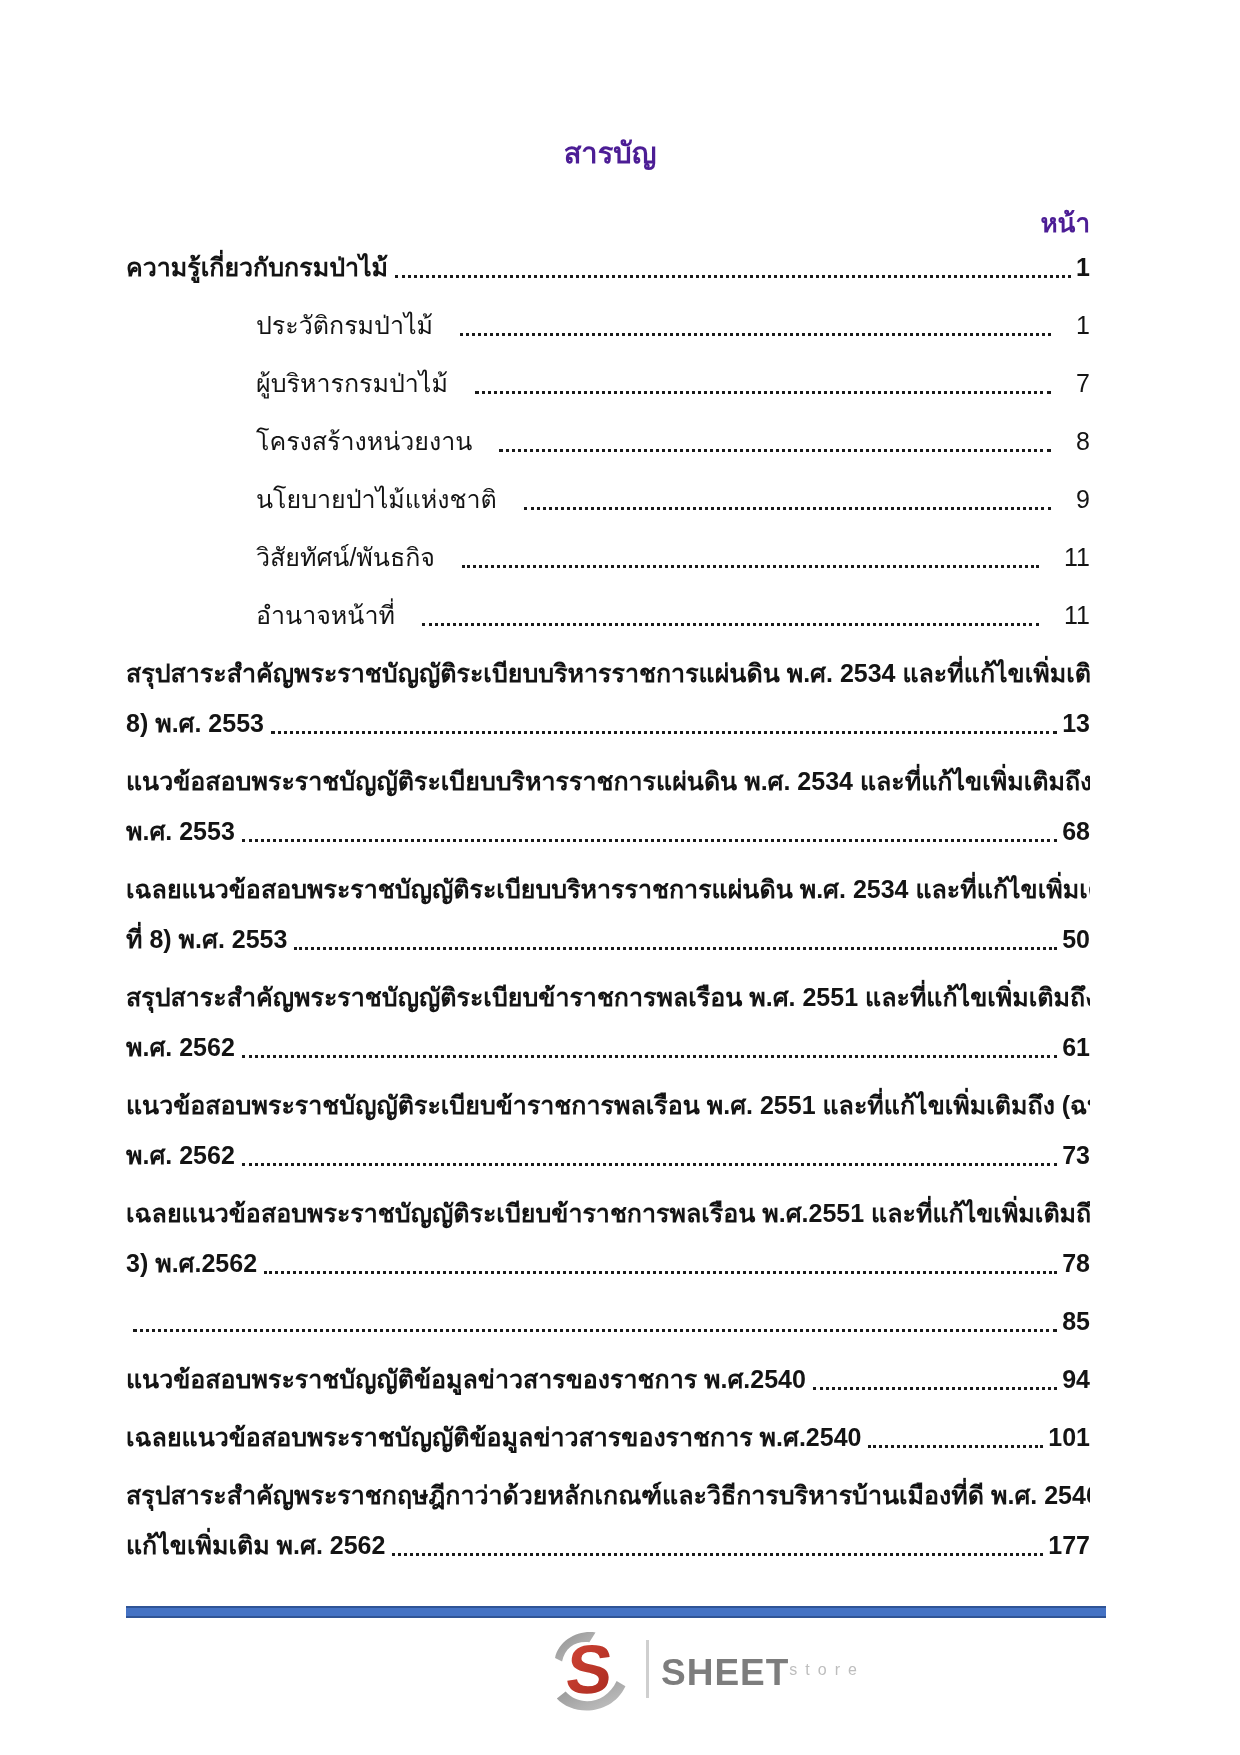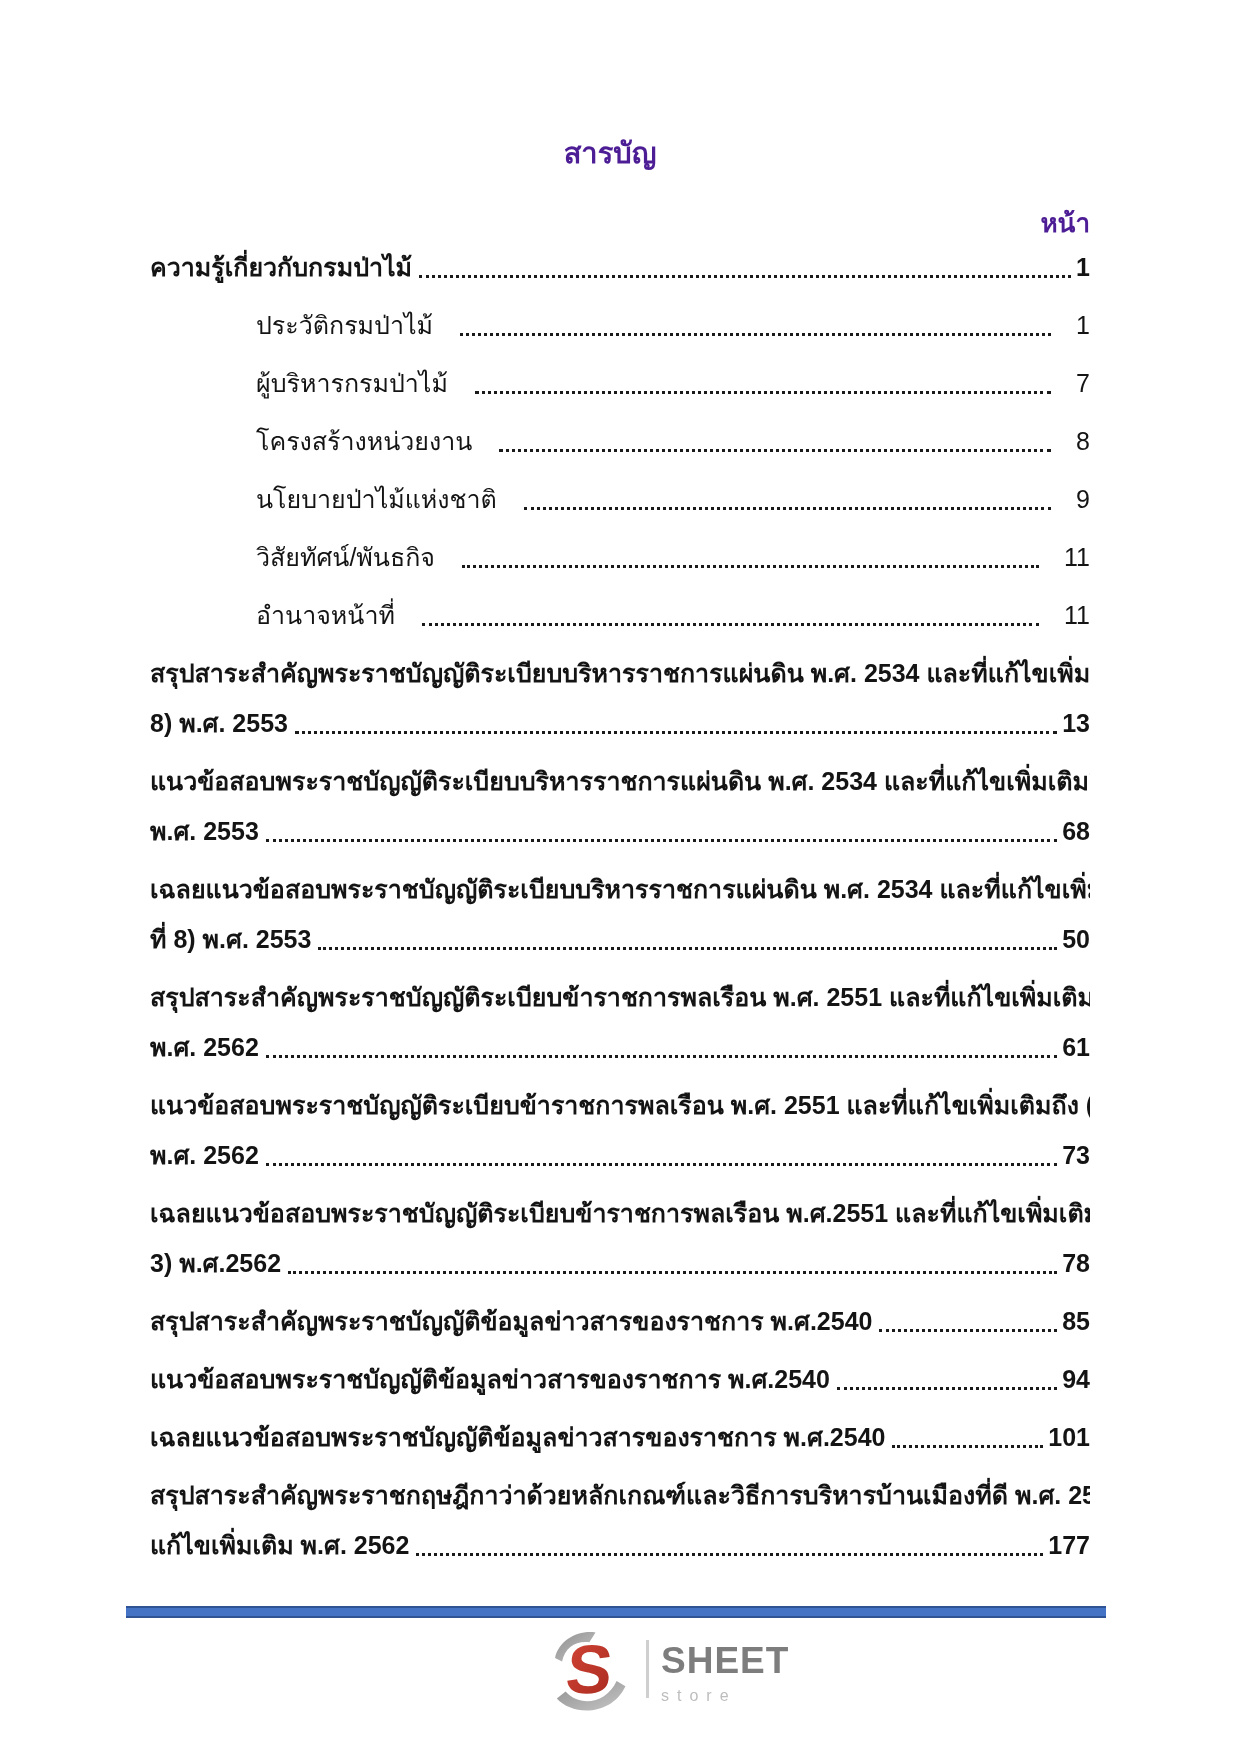--- a/index.html
+++ b/index.html
@@ -36,21 +36,21 @@
     font-weight: bold;
     color: #4c1d95;
   }
   .toc {
     position: absolute;
     top: 242px;
     left: 126px;
     right: 150px;
   }
   .toc-entry { margin-bottom: 8px; }
-  .toc-entry.bold { font-weight: bold; margin-left: 24px; }
+  .toc-entry.bold { font-weight: bold; }
   .toc-entry.indent .toc-row { padding-left: 130px; gap: 20px; }
   .toc-row {
     display: flex;
     align-items: baseline;
     height: 50px;
     line-height: 50px;
     font-size: 25px;
     overflow: hidden;
   }
   .toc-text {
@@ -84,21 +84,21 @@
     display: flex;
     align-items: center;
   }
   .logo-emblem { display: block; }
   .logo-sep {
     width: 3px;
     height: 58px;
     background: #cfcfcf;
     margin: 0 12px 8px 10px;
   }
-  .logo-textcol { display: flex; flex-direction: column; }
+  .logo-textcol { display: flex; flex-direction: row; }
   .logo-name {
     font-size: 37px;
     font-weight: bold;
     letter-spacing: 1px;
     color: #7d7d7d;
     line-height: 38px;
   }
   .logo-sub {
     font-size: 16px;
     letter-spacing: 8px;
@@ -221,21 +221,20 @@
           <span class="toc-text">เฉลยแนวข้อสอบพระราชบัญญัติระเบียบข้าราชการพลเรือน พ.ศ.2551 และที่แก้ไขเพิ่มเติมถึง (ฉบับที่</span>
         </div>
         <div class="toc-row">
           <span class="toc-text">3) พ.ศ.2562</span>
           <span class="dots"></span>
           <span class="toc-page">78</span>
         </div>
       </div>
       <div class="toc-entry bold">
         <div class="toc-row">
-          <span class="toc-text">สรุปสาระสำคัญพระราชบัญญัติข้อมูลข่าวสารของราชการ พ.ศ.2540</span>
           <span class="dots"></span>
           <span class="toc-page">85</span>
         </div>
       </div>
       <div class="toc-entry bold">
         <div class="toc-row">
           <span class="toc-text">แนวข้อสอบพระราชบัญญัติข้อมูลข่าวสารของราชการ พ.ศ.2540</span>
           <span class="dots"></span>
           <span class="toc-page">94</span>
         </div>

